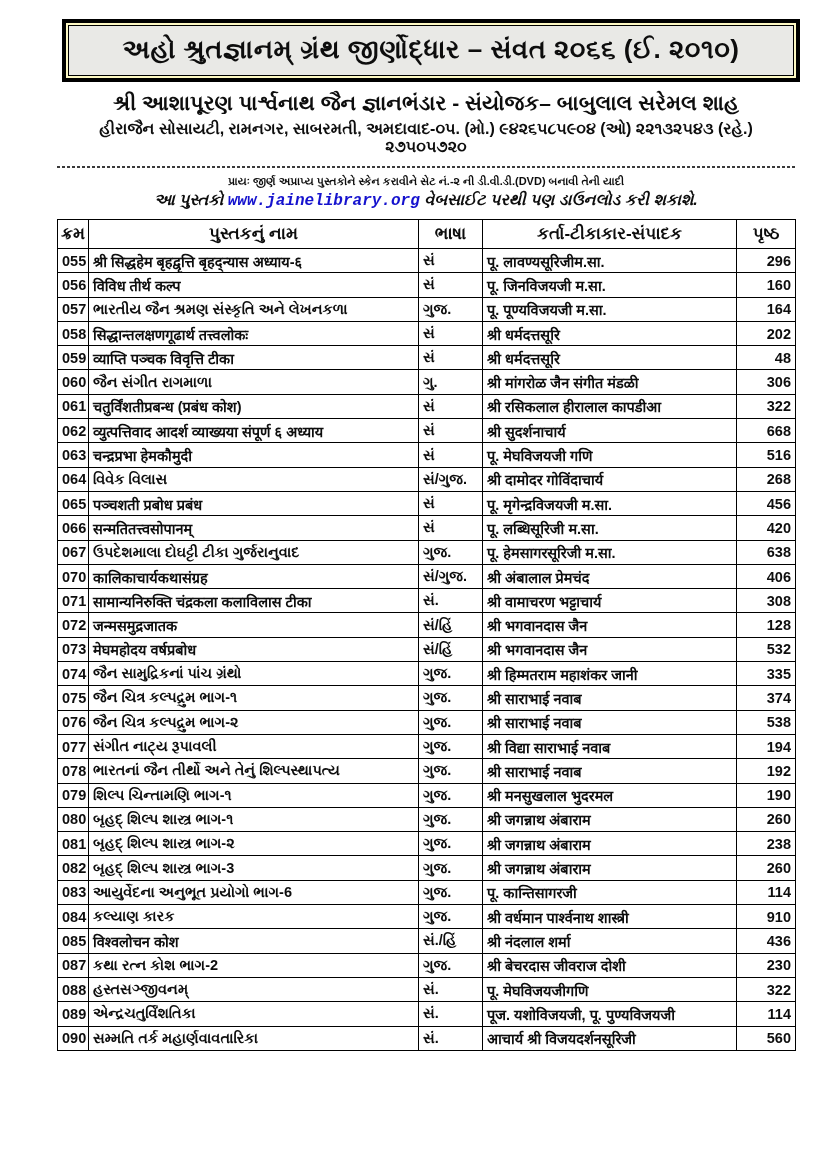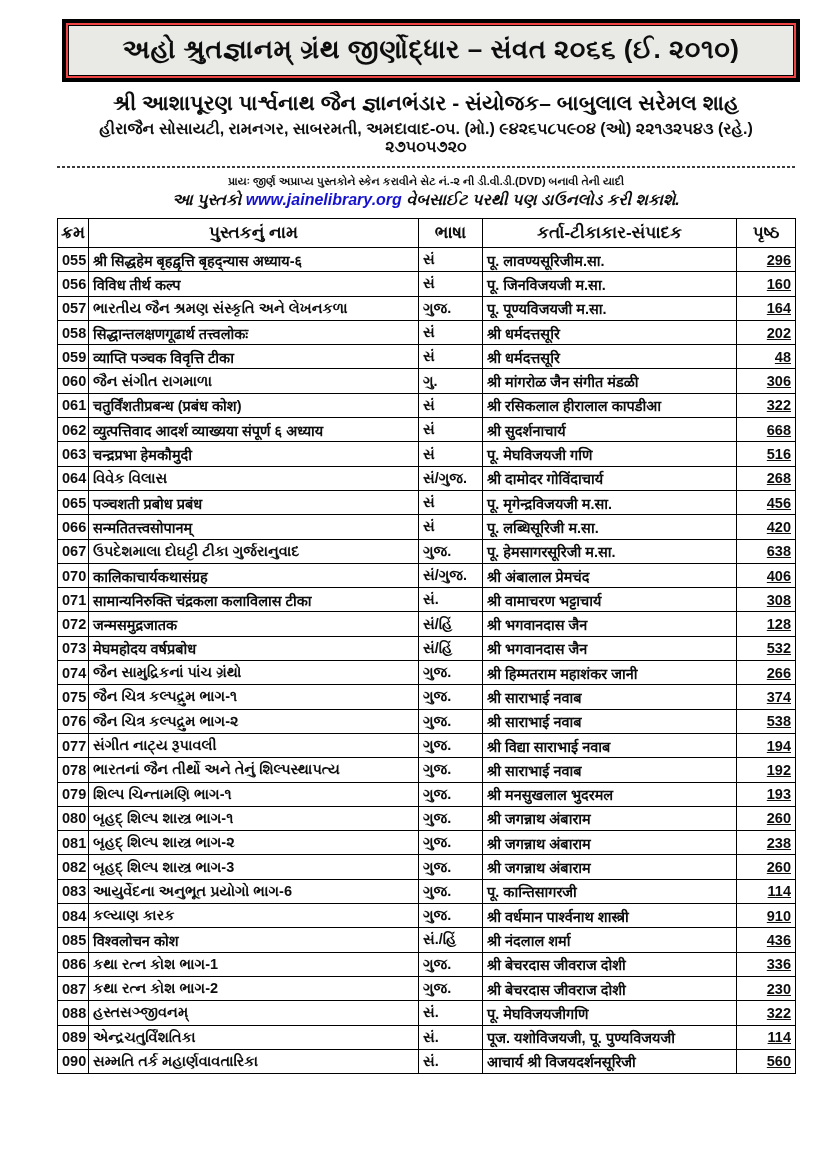--- a/index.html
+++ b/index.html
@@ -8,42 +8,42 @@
     width: 828px; height: 1169px;
     font-family: "Liberation Sans", "DejaVu Sans", sans-serif;
     color: #0d0d0d;
     position: relative;
     overflow: hidden;
   }
   .title-box {
     margin: 19px 28px 0 62px;
     width: 738px;
     border: 4px solid #000;
-    background: #ef4444;
+    background: #fef9c3;
     padding: 2px;
   }
   .title-box-inner {
     border: 1px solid #000;
     background: #e9e9e6;
     text-align: center;
     padding: 8px 4px 10px 4px;
   }
   .title-text { font-size: 26px; font-weight: 700; letter-spacing: 0.5px; }
   .content { width: 738px; margin-left: 57px; }
   .subtitle { margin-top: 9px; text-align: center; font-size: 21px; font-weight: 700; }
   .address  { margin-top: 5px; text-align: center; font-size: 16px; font-weight: 600; }
   .divider {
     margin-top: 10px; height: 2px; width: 100%;
     background: repeating-linear-gradient(to right, #3a3a3a 0 3px, transparent 3px 5px);
   }
   .note1 { margin-top: 7px; text-align: center; font-size: 11px; font-weight: 700; }
   .note2 { margin-top: 3px; text-align: center; font-size: 16px; font-weight: 700; font-style: italic; }
   .url-link {
     color: #1512ce; font-style: italic; font-weight: 700;
-    font-family: Liberation Sans, sans-serif;
+    font-family: Liberation Mono, monospace;
     text-decoration: none;
   }
   table.books {
     margin: 9px 0 8px 0;
     width: 738px;
     border-collapse: collapse;
     table-layout: fixed;
   }
   table.books th, table.books td {
     border: 1px solid #000;
@@ -55,21 +55,21 @@
     padding: 1px 2px;
   }
   table.books td {
     height: 24.3px; font-size: 14.5px; font-weight: 700;
     padding: 1px 4px;
   }
   td.c-no    { text-align: center; font-size: 13.5px; }
   td.c-name  { text-align: left; padding-left: 9px; }
   td.c-lang  { text-align: left; padding-left: 8px; }
   td.c-author{ text-align: left; padding-left: 9px; }
-  td.c-pages { text-align: right; padding-right: 9px; font-size: 13.5px; text-decoration: underline; }
+  td.c-pages { text-align: right; padding-right: 9px; font-size: 13.5px; }
 </style>
 </head>
 <body>
 
 <div class="title-box">
   <div class="title-box-inner">
     <div class="title-text">અહો શ્રુતજ્ઞાનમ્ ગ્રંથ જીર્ણોદ્ધાર – સંવત ૨૦૬૬ (ઈ. ૨૦૧૦)</div>
   </div>
 </div>
 
@@ -217,21 +217,21 @@
           <td class="c-name">मेघमहोदय वर्षप्रबोध</td>
           <td class="c-lang">સં/હિં</td>
           <td class="c-author">श्री भगवानदास जैन</td>
           <td class="c-pages">532</td>
         </tr>
         <tr>
           <td class="c-no">074</td>
           <td class="c-name">જૈન સામુદ્રિકનાં પાંચ ગ્રંથો</td>
           <td class="c-lang">ગુજ.</td>
           <td class="c-author">श्री हिम्मतराम महाशंकर जानी</td>
-          <td class="c-pages">266</td>
+          <td class="c-pages">335</td>
         </tr>
         <tr>
           <td class="c-no">075</td>
           <td class="c-name">જૈન ચિત્ર કલ્પદ્રુમ ભાગ-૧</td>
           <td class="c-lang">ગુજ.</td>
           <td class="c-author">श्री साराभाई नवाब</td>
           <td class="c-pages">374</td>
         </tr>
         <tr>
           <td class="c-no">076</td>
@@ -252,21 +252,21 @@
           <td class="c-name">ભારતનાં જૈન તીર્થો અને તેનું શિલ્પસ્થાપત્ય</td>
           <td class="c-lang">ગુજ.</td>
           <td class="c-author">श्री साराभाई नवाब</td>
           <td class="c-pages">192</td>
         </tr>
         <tr>
           <td class="c-no">079</td>
           <td class="c-name">શિલ્પ ચિન્તામણિ ભાગ-૧</td>
           <td class="c-lang">ગુજ.</td>
           <td class="c-author">श्री मनसुखलाल भुदरमल</td>
-          <td class="c-pages">193</td>
+          <td class="c-pages">190</td>
         </tr>
         <tr>
           <td class="c-no">080</td>
           <td class="c-name">બૃહદ્ શિલ્પ શાસ્ત્ર ભાગ-૧</td>
           <td class="c-lang">ગુજ.</td>
           <td class="c-author">श्री जगन्नाथ अंबाराम</td>
           <td class="c-pages">260</td>
         </tr>
         <tr>
           <td class="c-no">081</td>
@@ -297,27 +297,20 @@
           <td class="c-pages">910</td>
         </tr>
         <tr>
           <td class="c-no">085</td>
           <td class="c-name">विश्वलोचन कोश</td>
           <td class="c-lang">સં./હિં</td>
           <td class="c-author">श्री नंदलाल शर्मा</td>
           <td class="c-pages">436</td>
         </tr>
         <tr>
-          <td class="c-no">086</td>
-          <td class="c-name">કથા રત્ન કોશ ભાગ-1</td>
-          <td class="c-lang">ગુજ.</td>
-          <td class="c-author">श्री बेचरदास जीवराज दोशी</td>
-          <td class="c-pages">336</td>
-        </tr>
-        <tr>
           <td class="c-no">087</td>
           <td class="c-name">કથા રત્ન કોશ ભાગ-2</td>
           <td class="c-lang">ગુજ.</td>
           <td class="c-author">श्री बेचरदास जीवराज दोशी</td>
           <td class="c-pages">230</td>
         </tr>
         <tr>
           <td class="c-no">088</td>
           <td class="c-name">હસ્તસઞ્જીવનમ્</td>
           <td class="c-lang">સં.</td>

